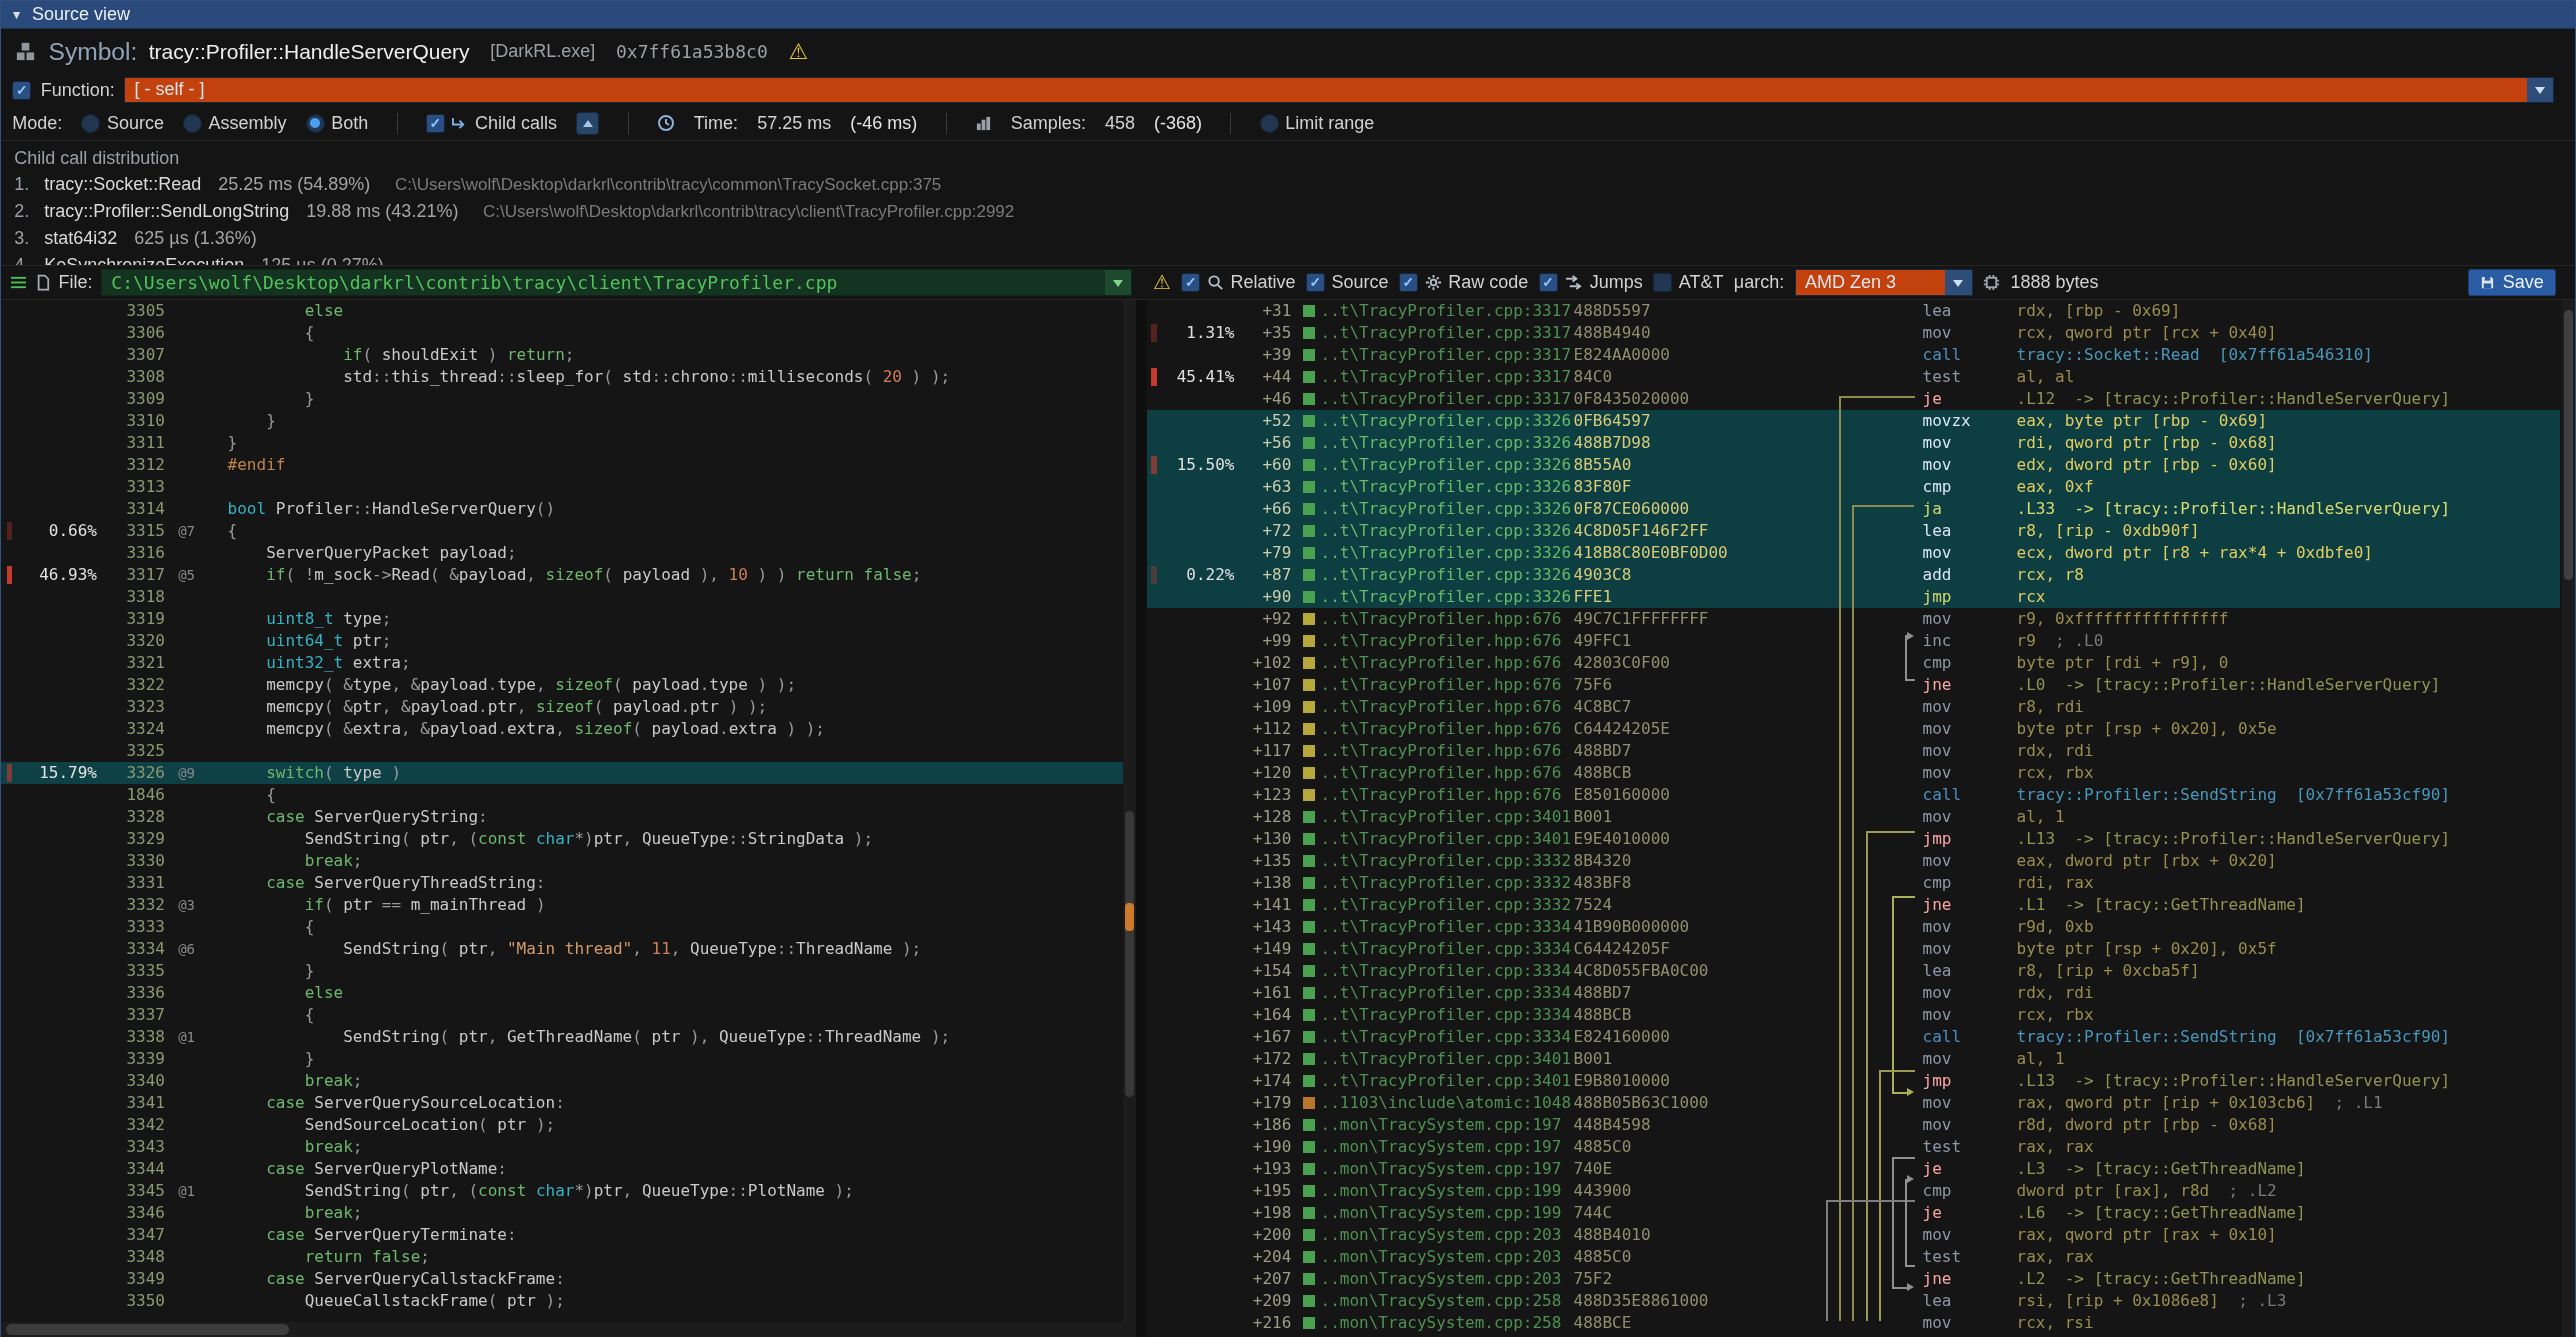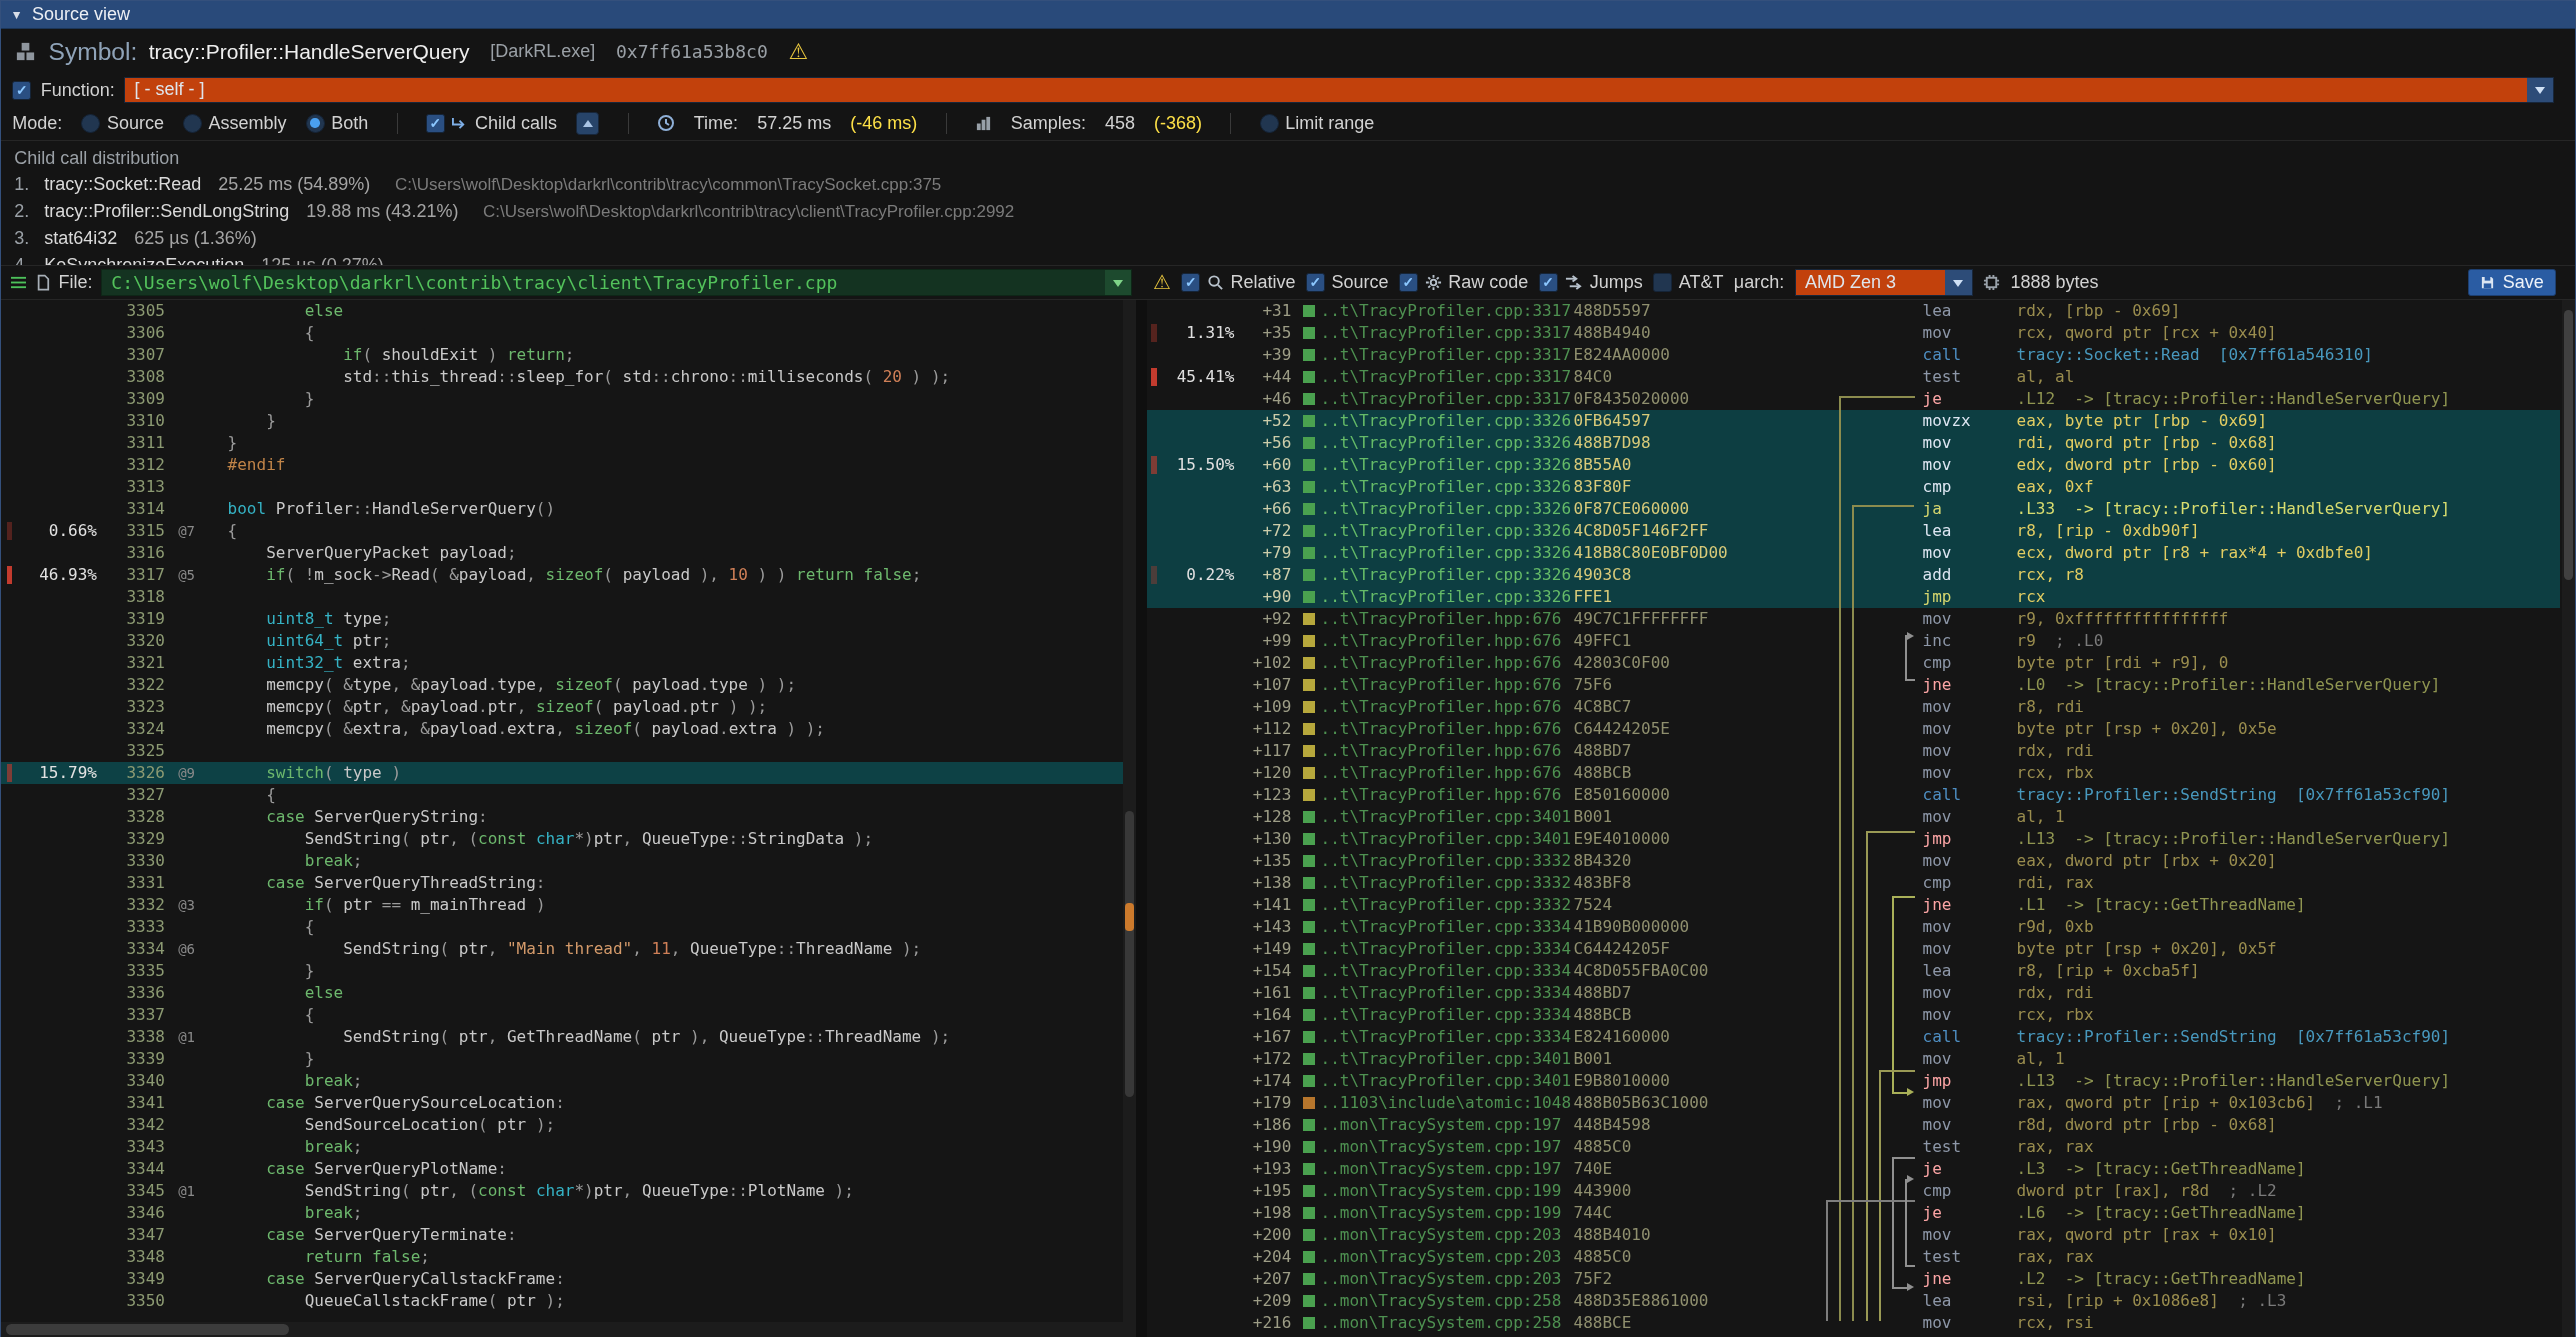--- a/index.html
+++ b/index.html
@@ -21,21 +21,21 @@
   .warn-glyph { color:#e8c63e; font-size:22px; margin-left:9.4px; }
 
   
   .checkbox { width:19px; height:19px; flex:none; background:#213650; border:0.9px solid #152437; border-radius:2.8px; display:inline-flex; align-items:center; justify-content:center; }
   .checkbox.checked { background:#2a4f82; }
   .checkbox .check { color:#8cc8ff; font-size:14px; font-weight:bold; line-height:1; }
   .radio { width:19px; height:19px; flex:none; background:#213650; border:0.9px solid #152437; border-radius:50%; position:relative; display:inline-block; }
   .radio.sel::after { content:""; position:absolute; left:3.8px; top:3.8px; width:9.4px; height:9.4px; border-radius:50%; background:#4aa0f0; }
   .circlebox { width:19px; height:19px; flex:none; background:#213650; border:0.9px solid #152437; border-radius:50%; }
   .lbl { color:#d2d2d2; font-size:18px; }
-  .dim { color:#fde047;text-align:center; }
+  .dim { color:#e5e5e5;text-align:center; }
   .vsep { width:0.9px; height:21px; background:#3a3a3a; margin:0 9.4px; flex:none; }
   .combo { height:26.4px; background:#c2410c; border:0.9px solid #17263a; color:#dfe5ec; font-size:18px; display:flex; align-items:center; padding:0 34px 0 9.4px; position:relative; }
   .combo-arrowbox { position:absolute; right:0; top:0; bottom:0; width:26.4px; background:#2d4c78; display:flex; align-items:center; justify-content:center; }
   .tri-down { width:0; height:0; border:5.7px solid transparent; border-top:7.6px solid #cfe0f5; margin-top:6.6px; }
 
   
   .function-row { height:32px; flex:none; display:flex; align-items:center; gap:9.4px; padding:0 13.2px 0 11.3px; }
   .function-combo { flex:1; margin-right:7.6px; }
 
   
@@ -344,21 +344,21 @@
           <div class="srow"><span class="sbar" style="opacity:1"></span><span class="spct">46.93%</span><span class="sno">3317</span><span class="smark">@5</span><span class="scode">    <span class="tk-kw">if</span><span class="tk-p">(</span> <span class="tk-p">!</span><span class="tk-id">m_sock</span><span class="tk-p">-&gt;</span><span class="tk-id">Read</span><span class="tk-p">(</span> <span class="tk-p">&amp;</span><span class="tk-id">payload</span><span class="tk-p">,</span> <span class="tk-kw">sizeof</span><span class="tk-p">(</span> <span class="tk-id">payload</span> <span class="tk-p">),</span> <span class="tk-num">10</span> <span class="tk-p">)</span> <span class="tk-p">)</span> <span class="tk-kw">return</span> <span class="tk-kw">false</span><span class="tk-p">;</span></span></div>
           <div class="srow"><span class="spct"></span><span class="sno">3318</span><span class="smark"></span><span class="scode"></span></div>
           <div class="srow"><span class="spct"></span><span class="sno">3319</span><span class="smark"></span><span class="scode">    <span class="tk-ty">uint8_t</span> <span class="tk-id">type</span><span class="tk-p">;</span></span></div>
           <div class="srow"><span class="spct"></span><span class="sno">3320</span><span class="smark"></span><span class="scode">    <span class="tk-ty">uint64_t</span> <span class="tk-id">ptr</span><span class="tk-p">;</span></span></div>
           <div class="srow"><span class="spct"></span><span class="sno">3321</span><span class="smark"></span><span class="scode">    <span class="tk-ty">uint32_t</span> <span class="tk-id">extra</span><span class="tk-p">;</span></span></div>
           <div class="srow"><span class="spct"></span><span class="sno">3322</span><span class="smark"></span><span class="scode">    <span class="tk-id">memcpy</span><span class="tk-p">(</span> <span class="tk-p">&amp;</span><span class="tk-id">type</span><span class="tk-p">,</span> <span class="tk-p">&amp;</span><span class="tk-id">payload</span><span class="tk-p">.</span><span class="tk-id">type</span><span class="tk-p">,</span> <span class="tk-kw">sizeof</span><span class="tk-p">(</span> <span class="tk-id">payload</span><span class="tk-p">.</span><span class="tk-id">type</span> <span class="tk-p">)</span> <span class="tk-p">);</span></span></div>
           <div class="srow"><span class="spct"></span><span class="sno">3323</span><span class="smark"></span><span class="scode">    <span class="tk-id">memcpy</span><span class="tk-p">(</span> <span class="tk-p">&amp;</span><span class="tk-id">ptr</span><span class="tk-p">,</span> <span class="tk-p">&amp;</span><span class="tk-id">payload</span><span class="tk-p">.</span><span class="tk-id">ptr</span><span class="tk-p">,</span> <span class="tk-kw">sizeof</span><span class="tk-p">(</span> <span class="tk-id">payload</span><span class="tk-p">.</span><span class="tk-id">ptr</span> <span class="tk-p">)</span> <span class="tk-p">);</span></span></div>
           <div class="srow"><span class="spct"></span><span class="sno">3324</span><span class="smark"></span><span class="scode">    <span class="tk-id">memcpy</span><span class="tk-p">(</span> <span class="tk-p">&amp;</span><span class="tk-id">extra</span><span class="tk-p">,</span> <span class="tk-p">&amp;</span><span class="tk-id">payload</span><span class="tk-p">.</span><span class="tk-id">extra</span><span class="tk-p">,</span> <span class="tk-kw">sizeof</span><span class="tk-p">(</span> <span class="tk-id">payload</span><span class="tk-p">.</span><span class="tk-id">extra</span> <span class="tk-p">)</span> <span class="tk-p">);</span></span></div>
           <div class="srow"><span class="spct"></span><span class="sno">3325</span><span class="smark"></span><span class="scode"></span></div>
           <div class="srow hl"><span class="sbar" style="opacity:0.637090909090909"></span><span class="spct">15.79%</span><span class="sno">3326</span><span class="smark">@9</span><span class="scode">    <span class="tk-kw">switch</span><span class="tk-p">(</span> <span class="tk-id">type</span> <span class="tk-p">)</span></span></div>
-          <div class="srow"><span class="spct"></span><span class="sno">3327</span><span class="smark"></span><span class="scode">    <span class="tk-p">{</span></span></div>
+          <div class="srow"><span class="spct"></span><span class="sno">1846</span><span class="smark"></span><span class="scode">    <span class="tk-p">{</span></span></div>
           <div class="srow"><span class="spct"></span><span class="sno">3328</span><span class="smark"></span><span class="scode">    <span class="tk-kw">case</span> <span class="tk-id">ServerQueryString</span><span class="tk-p">:</span></span></div>
           <div class="srow"><span class="spct"></span><span class="sno">3329</span><span class="smark"></span><span class="scode">        <span class="tk-id">SendString</span><span class="tk-p">(</span> <span class="tk-id">ptr</span><span class="tk-p">,</span> <span class="tk-p">(</span><span class="tk-kw">const</span> <span class="tk-ty">char</span><span class="tk-p">*)</span><span class="tk-id">ptr</span><span class="tk-p">,</span> <span class="tk-id">QueueType</span><span class="tk-p">::</span><span class="tk-id">StringData</span> <span class="tk-p">);</span></span></div>
           <div class="srow"><span class="spct"></span><span class="sno">3330</span><span class="smark"></span><span class="scode">        <span class="tk-kw">break</span><span class="tk-p">;</span></span></div>
           <div class="srow"><span class="spct"></span><span class="sno">3331</span><span class="smark"></span><span class="scode">    <span class="tk-kw">case</span> <span class="tk-id">ServerQueryThreadString</span><span class="tk-p">:</span></span></div>
           <div class="srow"><span class="spct"></span><span class="sno">3332</span><span class="smark">@3</span><span class="scode">        <span class="tk-kw">if</span><span class="tk-p">(</span> <span class="tk-id">ptr</span> <span class="tk-p">==</span> <span class="tk-id">m_mainThread</span> <span class="tk-p">)</span></span></div>
           <div class="srow"><span class="spct"></span><span class="sno">3333</span><span class="smark"></span><span class="scode">        <span class="tk-p">{</span></span></div>
           <div class="srow"><span class="spct"></span><span class="sno">3334</span><span class="smark">@6</span><span class="scode">            <span class="tk-id">SendString</span><span class="tk-p">(</span> <span class="tk-id">ptr</span><span class="tk-p">,</span> <span class="tk-str">"Main thread"</span><span class="tk-p">,</span> <span class="tk-num">11</span><span class="tk-p">,</span> <span class="tk-id">QueueType</span><span class="tk-p">::</span><span class="tk-id">ThreadName</span> <span class="tk-p">);</span></span></div>
           <div class="srow"><span class="spct"></span><span class="sno">3335</span><span class="smark"></span><span class="scode">        <span class="tk-p">}</span></span></div>
           <div class="srow"><span class="spct"></span><span class="sno">3336</span><span class="smark"></span><span class="scode">        <span class="tk-kw">else</span></span></div>
           <div class="srow"><span class="spct"></span><span class="sno">3337</span><span class="smark"></span><span class="scode">        <span class="tk-p">{</span></span></div>

